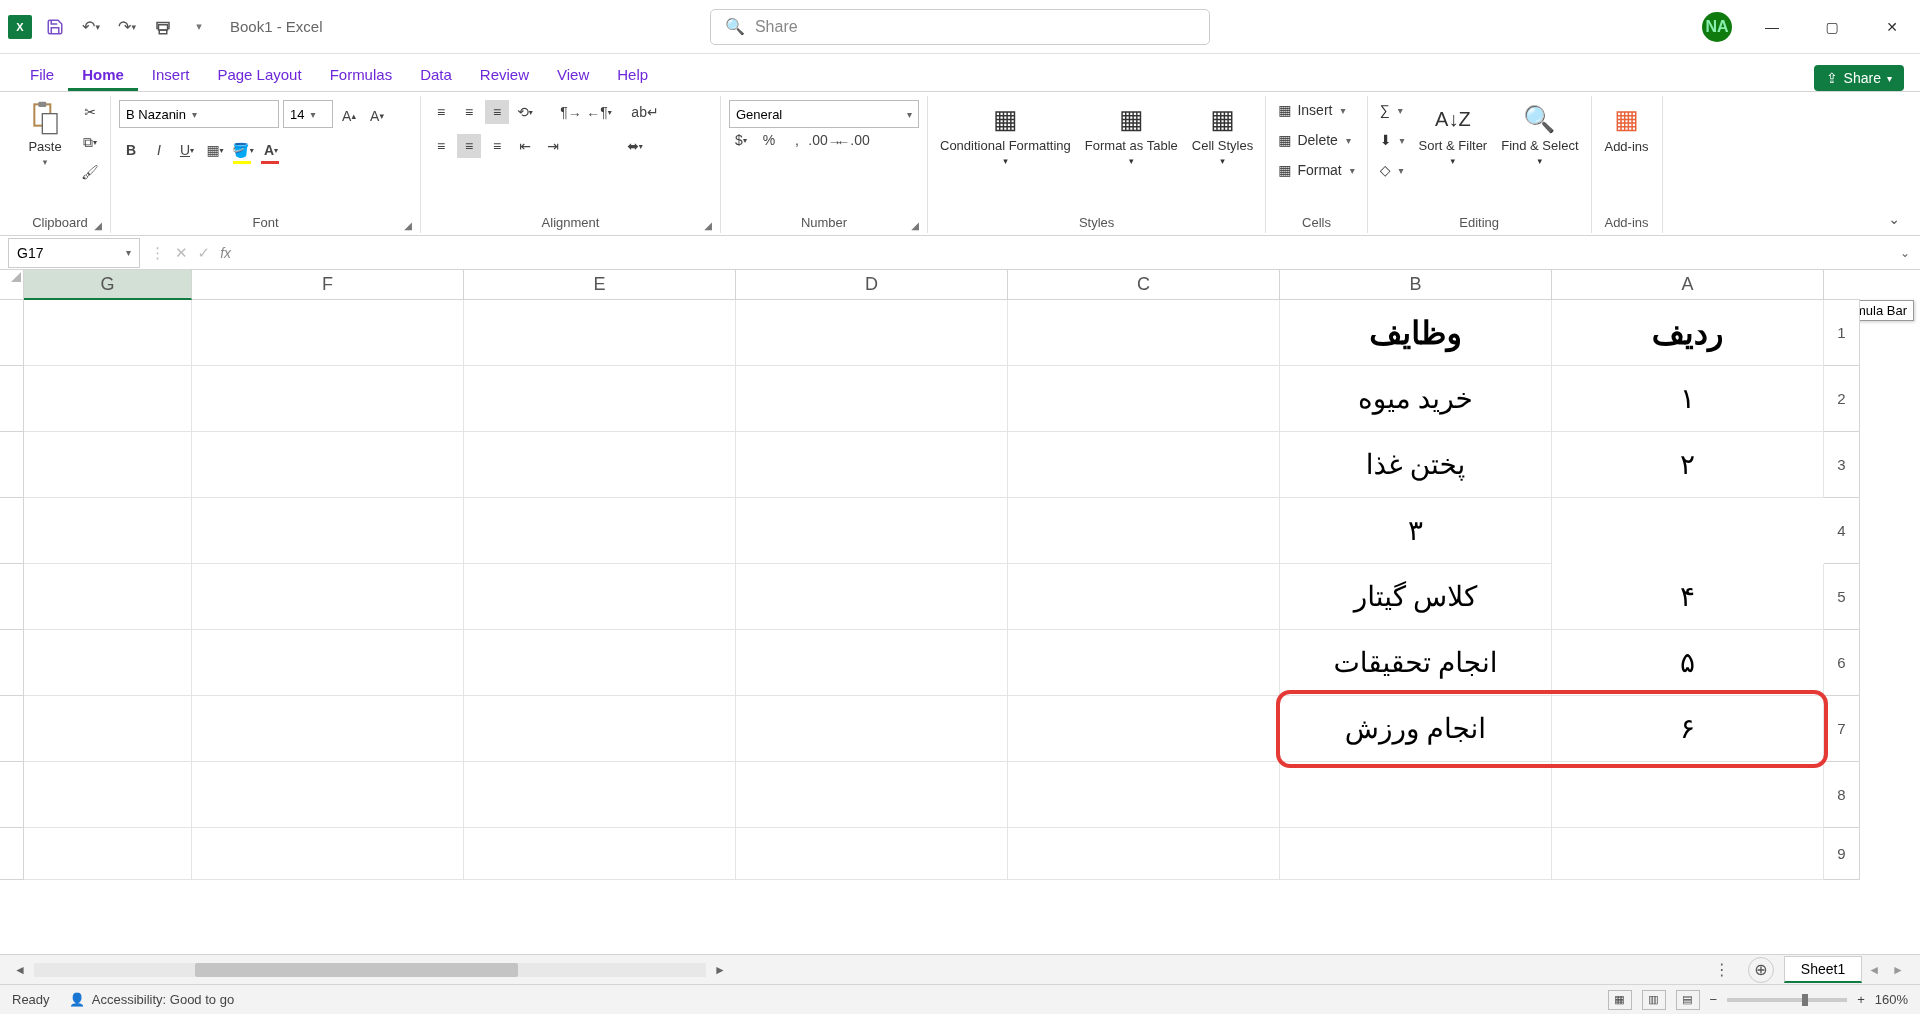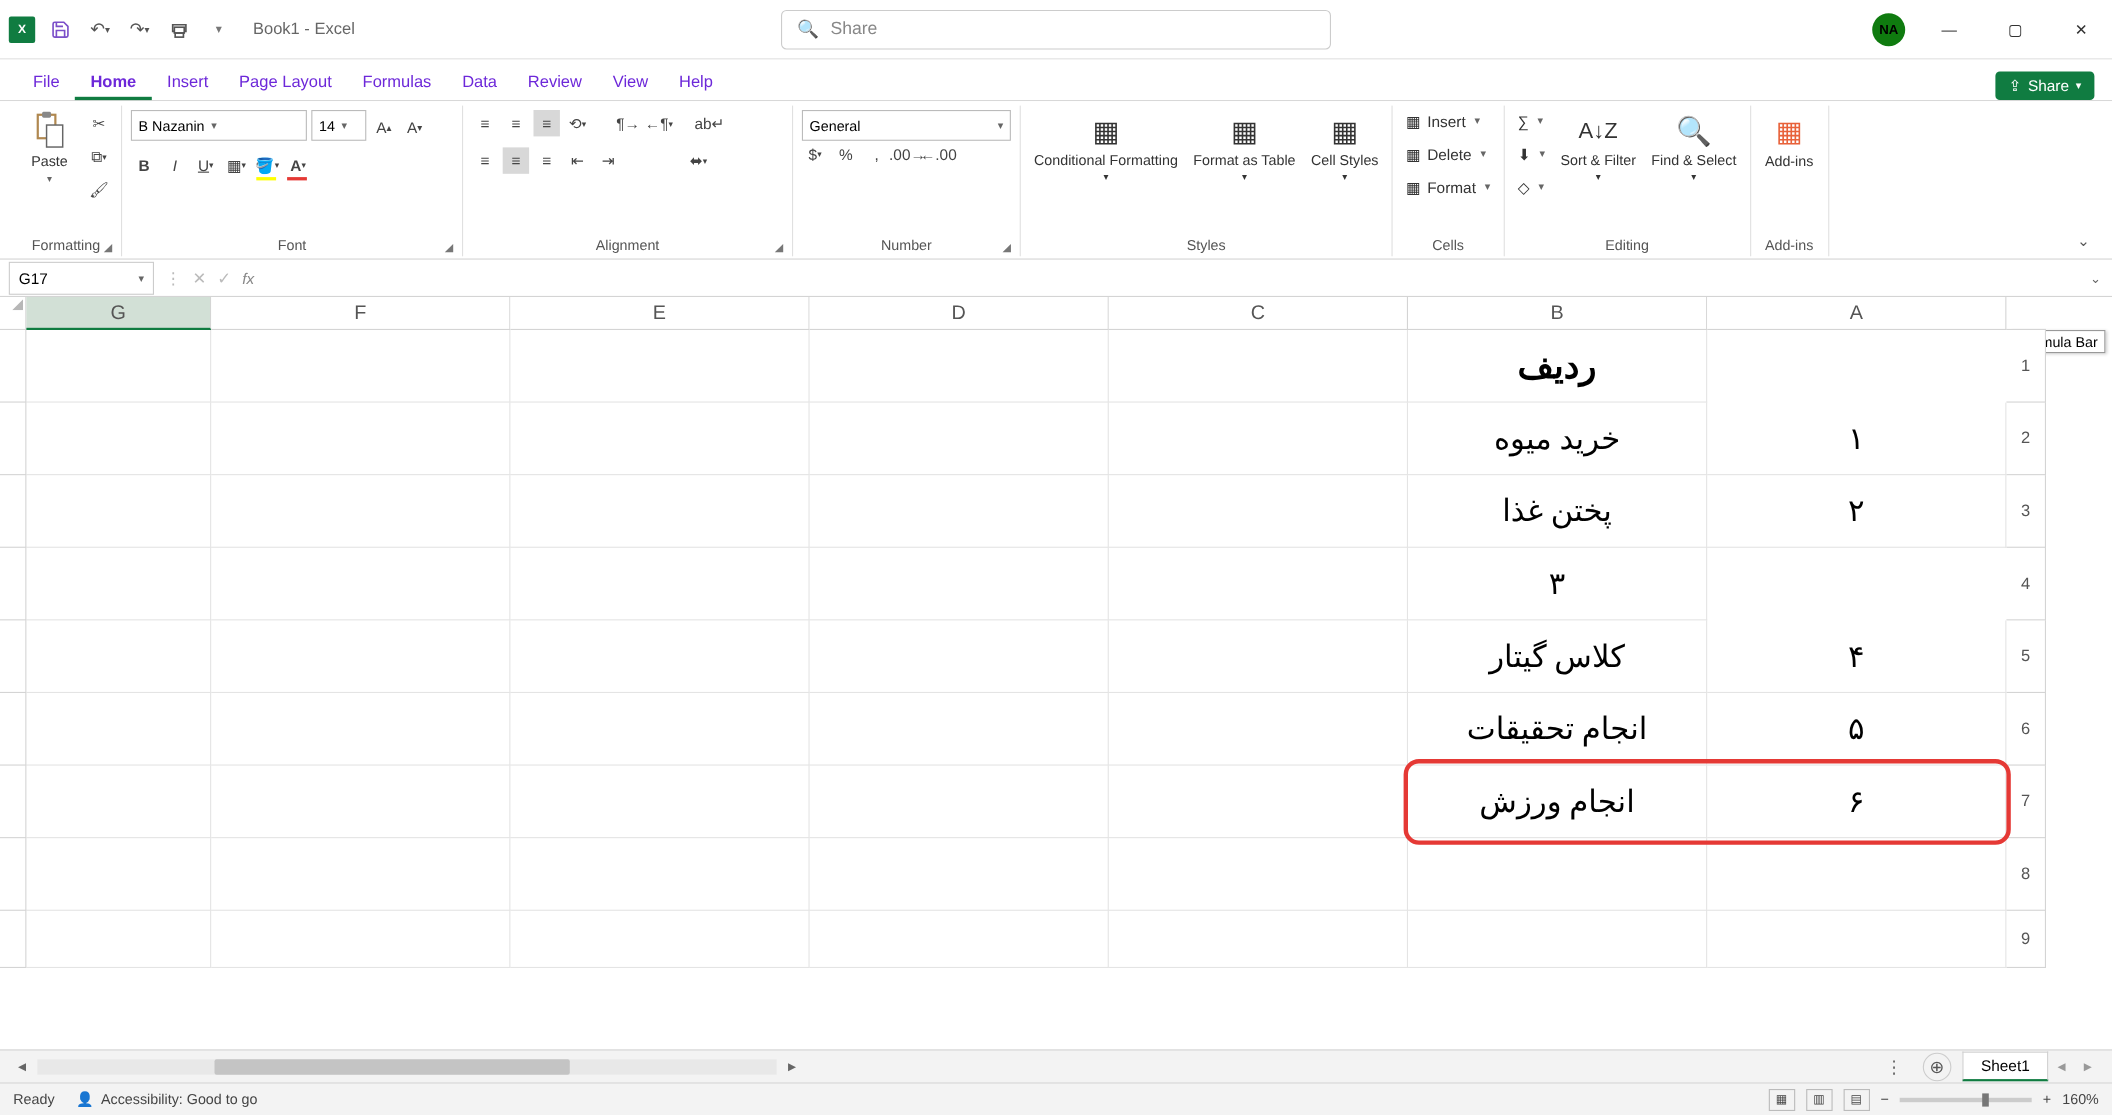--- a/index.html
+++ b/index.html
@@ -6,21 +6,21 @@
   body { background: #fff; overflow: hidden; width: 1920px; height: 1014px; position: relative; }
 
   
   .titlebar { height: 54px; background: #fff; display: flex; align-items: center; padding: 0 8px; border-bottom: 1px solid #e0e0e0; }
   .titlebar .app-icon { width: 24px; height: 24px; background: #107c41; color: #fff; display: flex; align-items: center; justify-content: center; font-size: 11px; font-weight: bold; border-radius: 2px; margin-right: 12px; }
   .titlebar .qat { display: flex; align-items: center; gap: 14px; }
   .titlebar .qat-btn { width: 22px; height: 22px; display: flex; align-items: center; justify-content: center; color: #555; font-size: 16px; cursor: pointer; }
   .titlebar .doc-title { margin-left: 20px; font-size: 15px; color: #666; }
   .titlebar .search-box { margin-left: auto; margin-right: auto; width: 500px; height: 36px; border: 1px solid #ccc; border-radius: 5px; display: flex; align-items: center; padding: 0 14px; color: #666; gap: 10px; position: absolute; left: 50%; transform: translateX(-50%); }
   .titlebar .right-controls { margin-left: auto; display: flex; align-items: center; gap: 20px; }
-  .titlebar .avatar { width: 30px; height: 30px; border-radius: 50%; background: #0f7b0f; color: #000000; display: flex; align-items: center; justify-content: center; font-size: 12px; font-weight: 600; }
+  .titlebar .avatar { width: 30px; height: 30px; border-radius: 50%; background: #0f7b0f; color: #86efac; display: flex; align-items: center; justify-content: center; font-size: 16px; font-weight: 600; }
   .titlebar .win-btn { width: 40px; height: 30px; display: flex; align-items: center; justify-content: center; color: #333; font-size: 14px; cursor: pointer; }
 
   
   .tabs-row { height: 38px; display: flex; align-items: flex-end; padding: 0 16px; border-bottom: 1px solid #d4d4d4; }
   .tab { padding: 8px 14px; font-size: 15px; color: #6d28d9; cursor: pointer; }
   .tab.active { font-weight: 600; border-bottom: 3px solid #107c41; padding-bottom: 5px; }
   .share-btn { margin-left: auto; background: #107c41; color: #fff; padding: 5px 12px; border-radius: 4px; font-size: 14px; display: flex; align-items: center; gap: 6px; }
 
   
   .ribbon { height: 144px; background: #fff; border-bottom: 1px solid #d4d4d4; display: flex; padding: 4px 10px 2px; }
@@ -160,21 +160,21 @@
         </div>
         <span>Paste</span>
         <span style="font-size:9px;color:#666">▾</span>
       </div>
       <div class="small-stack">
         <div class="small-btn">✂</div>
         <div class="small-btn">⧉<span style="font-size:8px">▾</span></div>
         <div class="small-btn">🖌</div>
       </div>
     </div>
-    <div class="group-label"><span>Formatting</span><span class="group-launcher">◢</span></div>
+    <div class="group-label"><span>Clipboard</span><span class="group-launcher">◢</span></div>
   </div>
 
   <div class="ribbon-group" style="min-width:310px">
     <div class="group-body" style="flex-direction:column;gap:10px">
       <div class="row-btns">
         <div class="combo" style="width:160px">
             <span>B Nazanin</span>
             <span class="caret">▾</span>
           </div>
         <div class="combo" style="width:50px">
@@ -388,20 +388,21 @@
           <div class="row-h" style="height: 52px; width: 24px; border-right: 1px solid rgb(212, 212, 212); border-bottom: 1px solid rgb(212, 212, 212);"></div>
         </div>
       <div id="cells-body" style="position:relative">
           <div>
             <div style="display: flex; height: 66px;">
               <div class="cell" style="width: 168px; height: 66px;"></div>
               <div class="cell" style="width: 272px; height: 66px;"></div>
               <div class="cell" style="width: 272px; height: 66px;"></div>
               <div class="cell" style="width: 272px; height: 66px;"></div>
               <div class="cell" style="width: 272px; height: 66px;"></div>
+              <div class="cell bold" style="width: 272px; height: 66px;">وظایف</div>
               <div class="cell bold" style="width: 272px; height: 66px;">ردیف</div>
             </div>
             <div style="display: flex; height: 66px;">
               <div class="cell" style="width: 168px; height: 66px;"></div>
               <div class="cell" style="width: 272px; height: 66px;"></div>
               <div class="cell" style="width: 272px; height: 66px;"></div>
               <div class="cell" style="width: 272px; height: 66px;"></div>
               <div class="cell" style="width: 272px; height: 66px;"></div>
               <div class="cell" style="width: 272px; height: 66px;">خرید میوه</div>
               <div class="cell" style="width: 272px; height: 66px;">۱</div>

